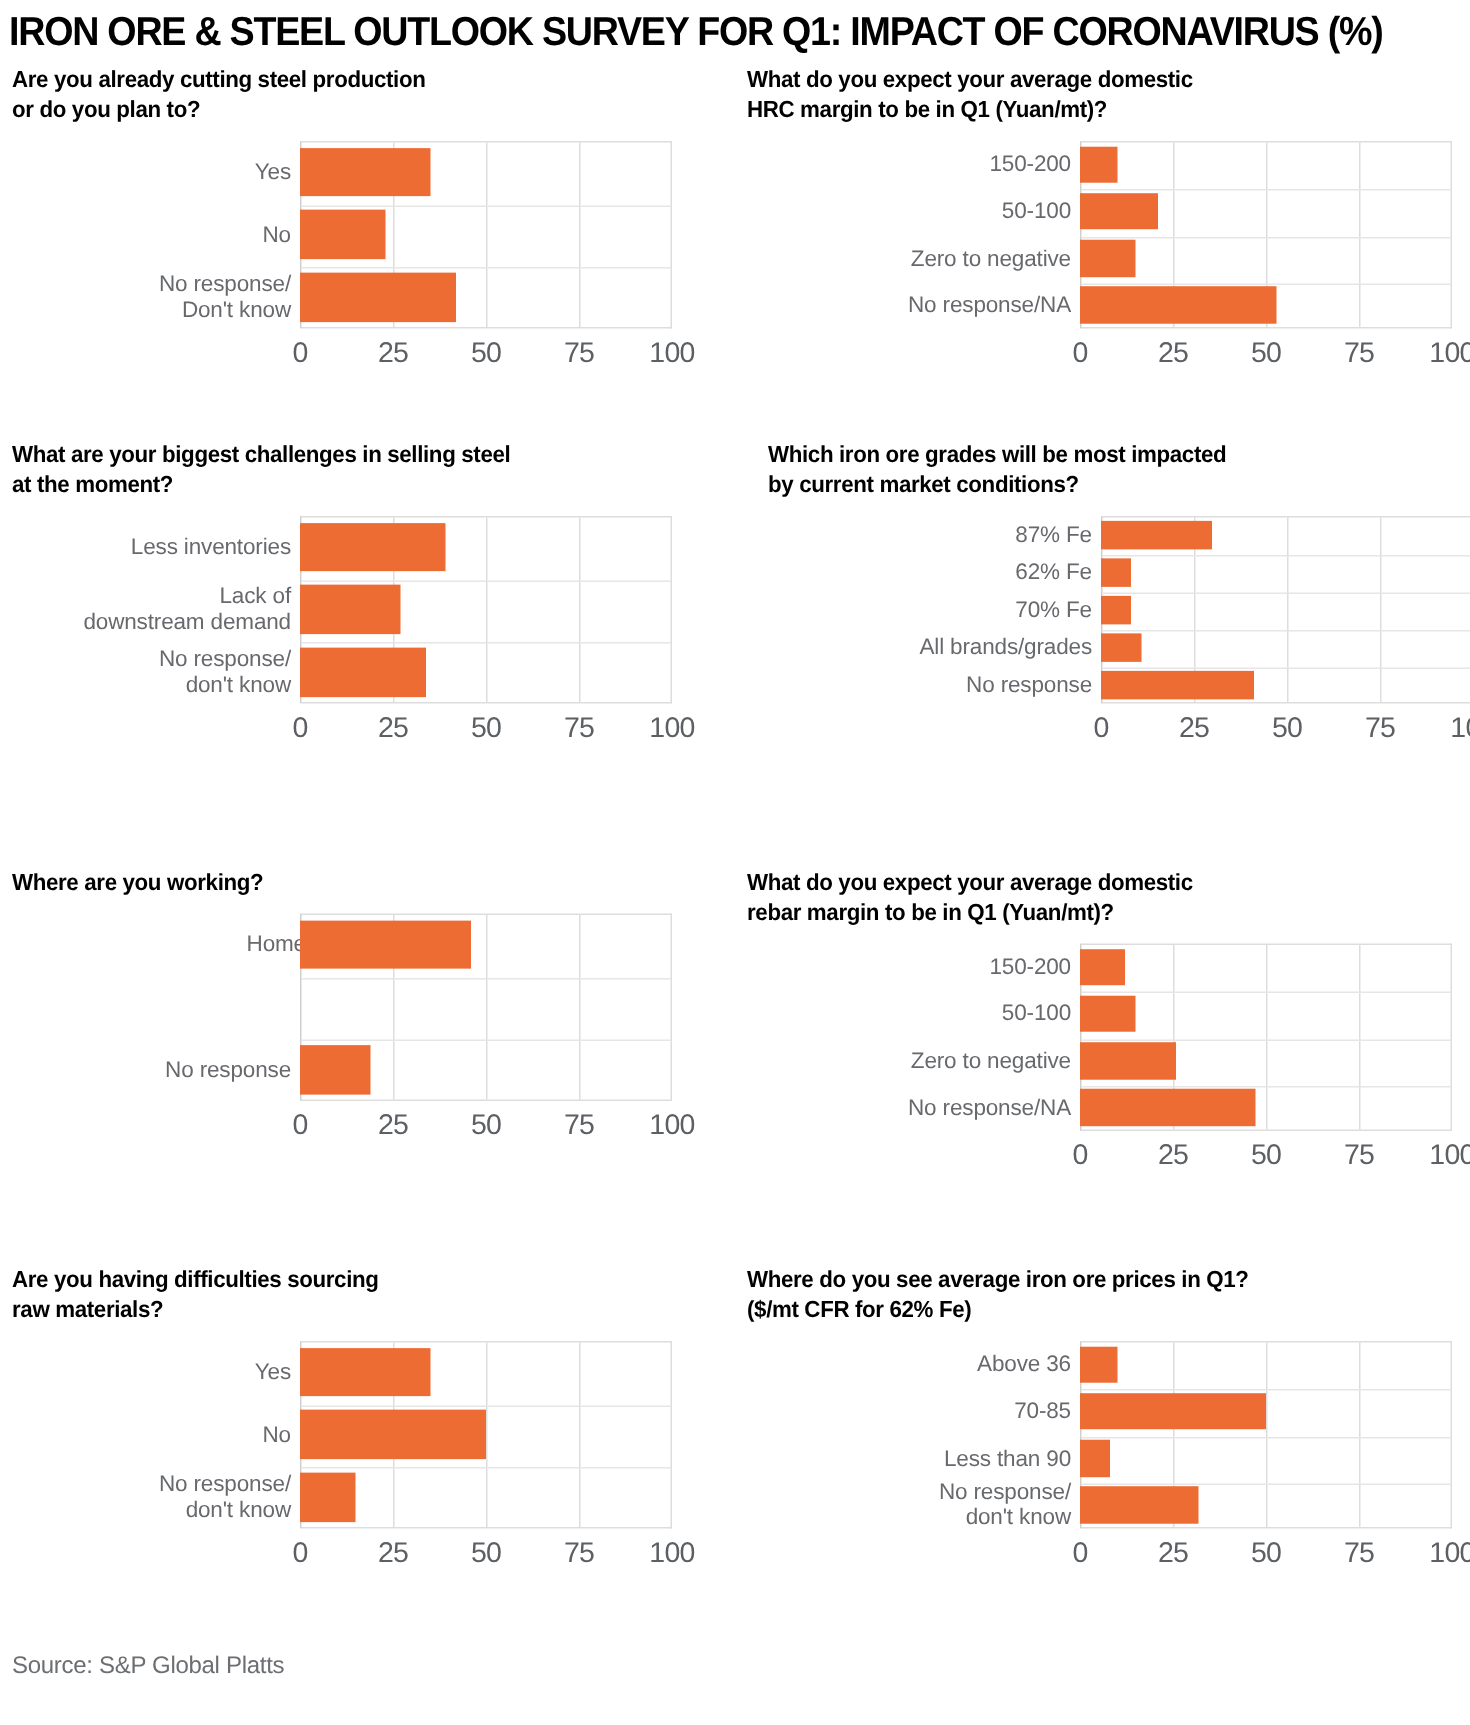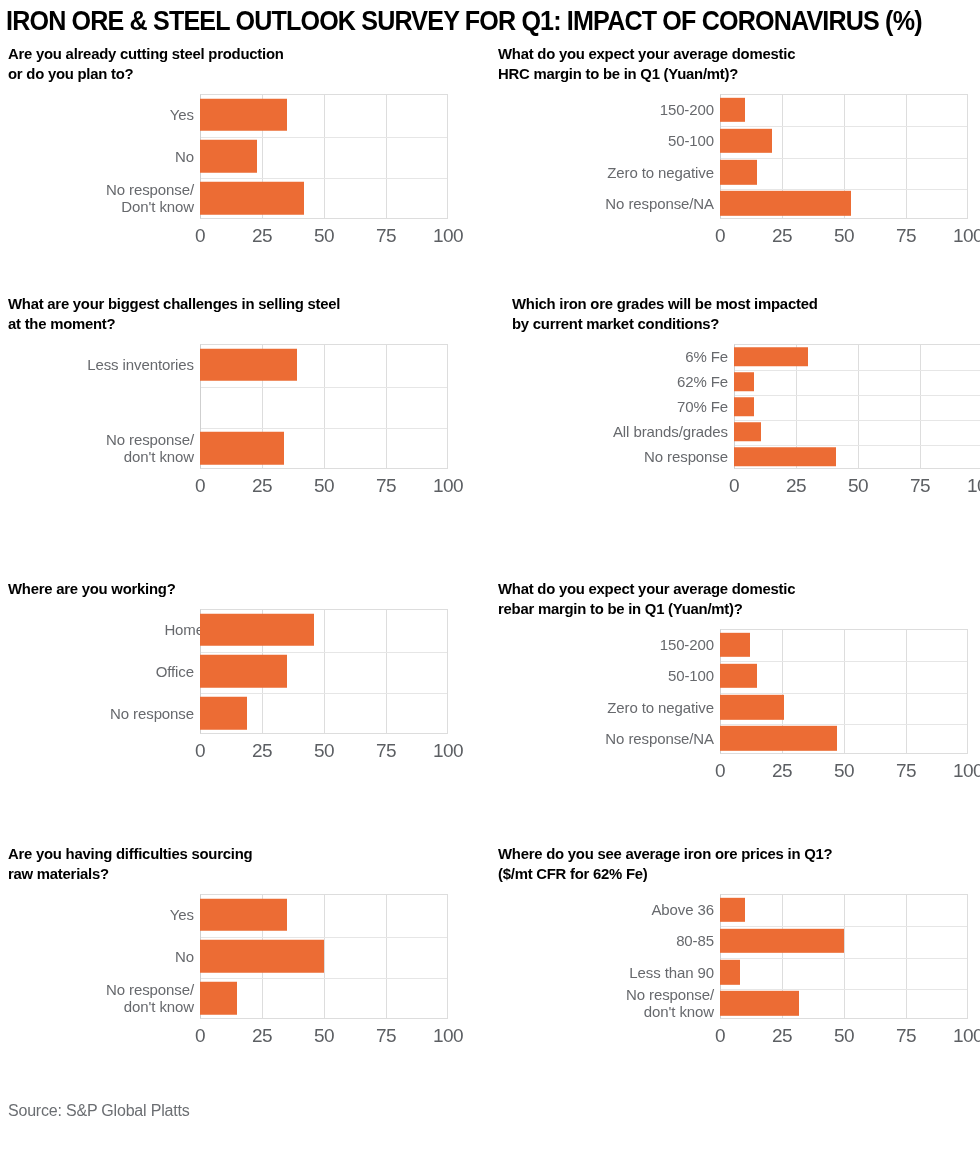--- a/index.html
+++ b/index.html
@@ -224,20 +224,25 @@
           <div class="gline" style="left: 123px;"></div>
           <div class="gline" style="left: 185px;"></div>
           <div class="hline" style="top: 42px;"></div>
           <div class="hline" style="top: 83px;"></div>
         </div>
         <div class="rows">
           <div class="row" style="position: absolute; top: 0px; height: 41.6667px;">
             <div class="row-label" style="right: auto; left: 10px;">Less inventories</div>
             <div class="bar" title="39" style="left: 200px; width: 96.72px; height: 32.5px; background: rgb(236, 108, 52);"></div>
           </div>
+          <div class="row" style="position: absolute; top: 41.6667px; height: 41.6667px;">
+            <div class="row-label" style="right: auto; left: 10px;">Lack of
+downstream demand</div>
+            <div class="bar" title="27" style="left: 200px; width: 66.96px; height: 32.5px; background: rgb(236, 108, 52);"></div>
+          </div>
           <div class="row" style="position: absolute; top: 83.3333px; height: 41.6667px;">
             <div class="row-label" style="right: auto; left: 10px;">No response/
 don't know</div>
             <div class="bar" title="34" style="left: 200px; width: 84.32px; height: 32.5px; background: rgb(236, 108, 52);"></div>
           </div>
         </div>
         <div class="axis" style="left: 0px; top: 131px; width: 100%;">
           <div class="tick" style="left: 200px;">0</div>
           <div class="tick" style="left: 262px;">25</div>
           <div class="tick" style="left: 324px;">50</div>
@@ -254,21 +259,21 @@
           <div class="gline" style="left: 61px;"></div>
           <div class="gline" style="left: 123px;"></div>
           <div class="gline" style="left: 185px;"></div>
           <div class="hline" style="top: 25px;"></div>
           <div class="hline" style="top: 50px;"></div>
           <div class="hline" style="top: 75px;"></div>
           <div class="hline" style="top: 100px;"></div>
         </div>
         <div class="rows">
           <div class="row" style="position: absolute; top: 0px; height: 25px;">
-            <div class="row-label" style="right: auto; left: 40px;">6% Fe</div>
+            <div class="row-label" style="right: auto; left: 40px;">87% Fe</div>
             <div class="bar" title="30" style="left: 230px; width: 74.4px; height: 19.5px; background: rgb(236, 108, 52);"></div>
           </div>
           <div class="row" style="position: absolute; top: 25px; height: 25px;">
             <div class="row-label" style="right: auto; left: 40px;">62% Fe</div>
             <div class="bar" title="8" style="left: 230px; width: 19.84px; height: 19.5px; background: rgb(236, 108, 52);"></div>
           </div>
           <div class="row" style="position: absolute; top: 50px; height: 25px;">
             <div class="row-label" style="right: auto; left: 40px;">70% Fe</div>
             <div class="bar" title="8" style="left: 230px; width: 19.84px; height: 19.5px; background: rgb(236, 108, 52);"></div>
           </div>
@@ -298,24 +303,20 @@
           <div class="gline" style="left: 123px;"></div>
           <div class="gline" style="left: 185px;"></div>
           <div class="hline" style="top: 42px;"></div>
           <div class="hline" style="top: 83px;"></div>
         </div>
         <div class="rows">
           <div class="row" style="position: absolute; top: 0px; height: 41.6667px;">
             <div class="row-label" style="right: auto; left: 20px;">Home</div>
             <div class="bar" title="46" style="left: 200px; width: 114.08px; height: 32.5px; background: rgb(236, 108, 52);"></div>
           </div>
-          <div class="row" style="position: absolute; top: 41.6667px; height: 41.6667px;">
-            <div class="row-label" style="right: auto; left: 10px;">Office</div>
-            <div class="bar" title="35" style="left: 200px; width: 86.8px; height: 32.5px; background: rgb(236, 108, 52);"></div>
-          </div>
           <div class="row" style="position: absolute; top: 83.3333px; height: 41.6667px;">
             <div class="row-label" style="right: auto; left: 10px;">No response</div>
             <div class="bar" title="19" style="left: 200px; width: 47.12px; height: 32.5px; background: rgb(236, 108, 52);"></div>
           </div>
         </div>
         <div class="axis" style="left: 0px; top: 131px; width: 100%;">
           <div class="tick" style="left: 200px;">0</div>
           <div class="tick" style="left: 262px;">25</div>
           <div class="tick" style="left: 324px;">50</div>
           <div class="tick" style="left: 386px;">75</div>
@@ -408,21 +409,21 @@
           <div class="hline" style="top: 31px;"></div>
           <div class="hline" style="top: 63px;"></div>
           <div class="hline" style="top: 94px;"></div>
         </div>
         <div class="rows">
           <div class="row" style="position: absolute; top: 0px; height: 31.25px;">
             <div class="row-label" style="right: auto; left: 40px;">Above 36</div>
             <div class="bar" title="10" style="left: 230px; width: 24.8px; height: 24.375px; background: rgb(236, 108, 52);"></div>
           </div>
           <div class="row" style="position: absolute; top: 31.25px; height: 31.25px;">
-            <div class="row-label" style="right: auto; left: 40px;">80-85</div>
+            <div class="row-label" style="right: auto; left: 40px;">70-85</div>
             <div class="bar" title="50" style="left: 230px; width: 124px; height: 24.375px; background: rgb(236, 108, 52);"></div>
           </div>
           <div class="row" style="position: absolute; top: 62.5px; height: 31.25px;">
             <div class="row-label" style="right: auto; left: 40px;">Less than 90</div>
             <div class="bar" title="8" style="left: 230px; width: 19.84px; height: 24.375px; background: rgb(236, 108, 52);"></div>
           </div>
           <div class="row" style="position: absolute; top: 93.75px; height: 31.25px;">
             <div class="row-label" style="right: auto; left: 40px;">No response/
 don't know</div>
             <div class="bar" title="32" style="left: 230px; width: 79.36px; height: 24.375px; background: rgb(236, 108, 52);"></div>

